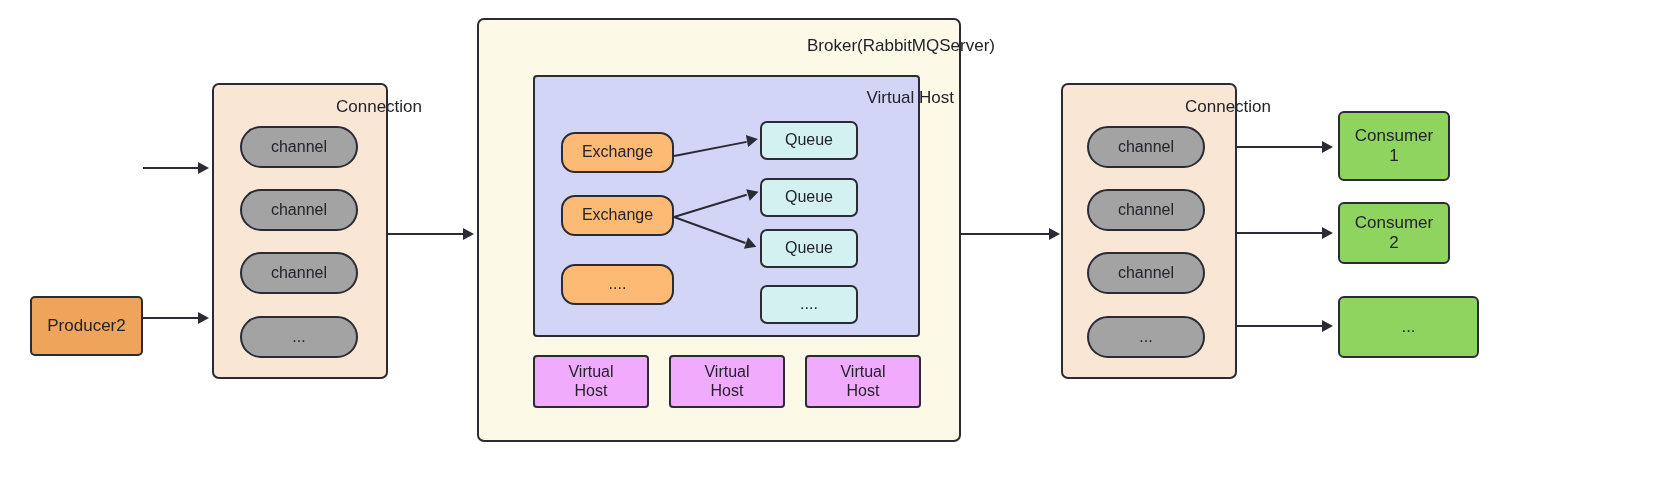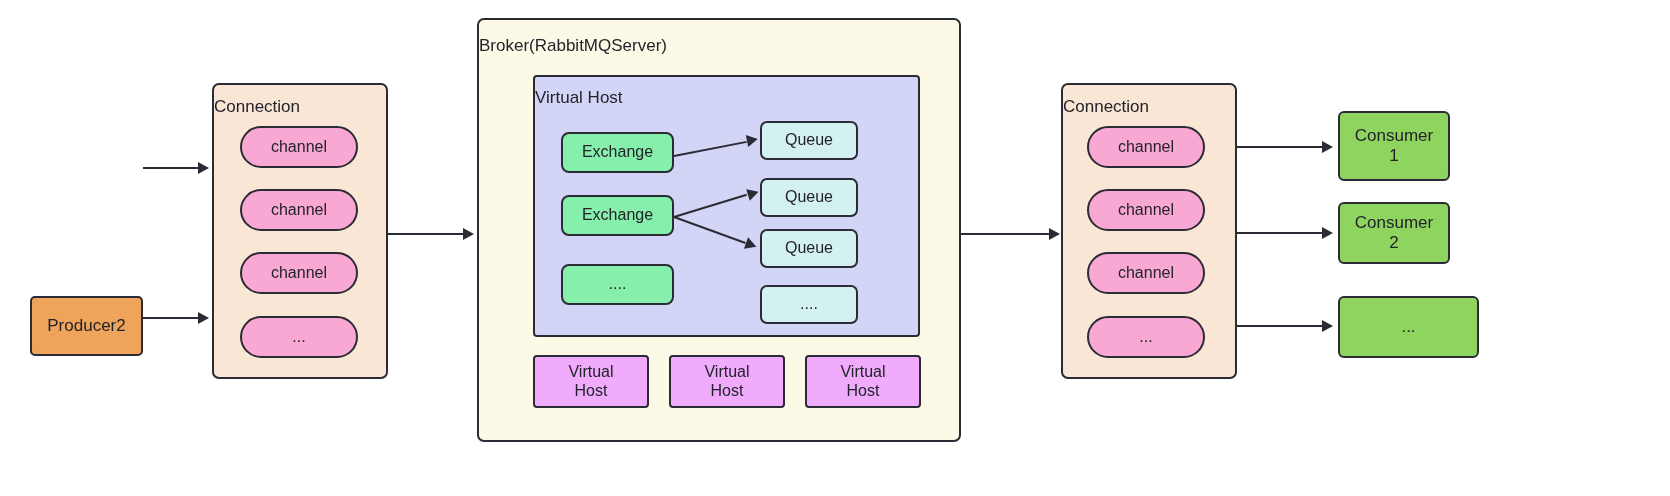--- a/index.html
+++ b/index.html
@@ -22,31 +22,32 @@
     white-space:pre-line;
   }
 
   
   .producer{background:#efa45c;border-radius:5px;font-size:17px;}
   .consumer{background:#8ed45f;border-radius:6px;font-size:17px;}
   .connection{background:#fae6d4;border-radius:7px;}
   .broker{background:#fcfae6;border-radius:7px;}
   .vhost{background:#d3d5f7;border-radius:4px;}
   .vhost-small{background:#f0abfc;border-radius:4px;font-size:16px;}
-  .channel{background:#f9a8d4;border-radius:26px;font-size:16px;}
-  .exchange{background:#86efac;border-radius:8px;font-size:16px;}
+  .channel{background:#a3a3a3;border-radius:26px;font-size:16px;}
+  .exchange{background:#fdba74;border-radius:14px;font-size:16px;}
   .queue{background:#d4f1f2;border-radius:7px;font-size:16px;}
 
   
   .box-title{
     position:absolute;
     width:100%;
-    text-align:left;
+    text-align:right;
     font-size:17px;
     color:#23232b;
+    padding-left:36px;
   }
 
   
   .line{position:absolute;background:#2b2b35;height:2px;transform-origin:0 50%;}
   .arrowhead{
     position:absolute;width:0;height:0;
     border-top:6px solid transparent;
     border-bottom:6px solid transparent;
     border-left:11px solid #2b2b35;
     transform-origin:0 50%;

